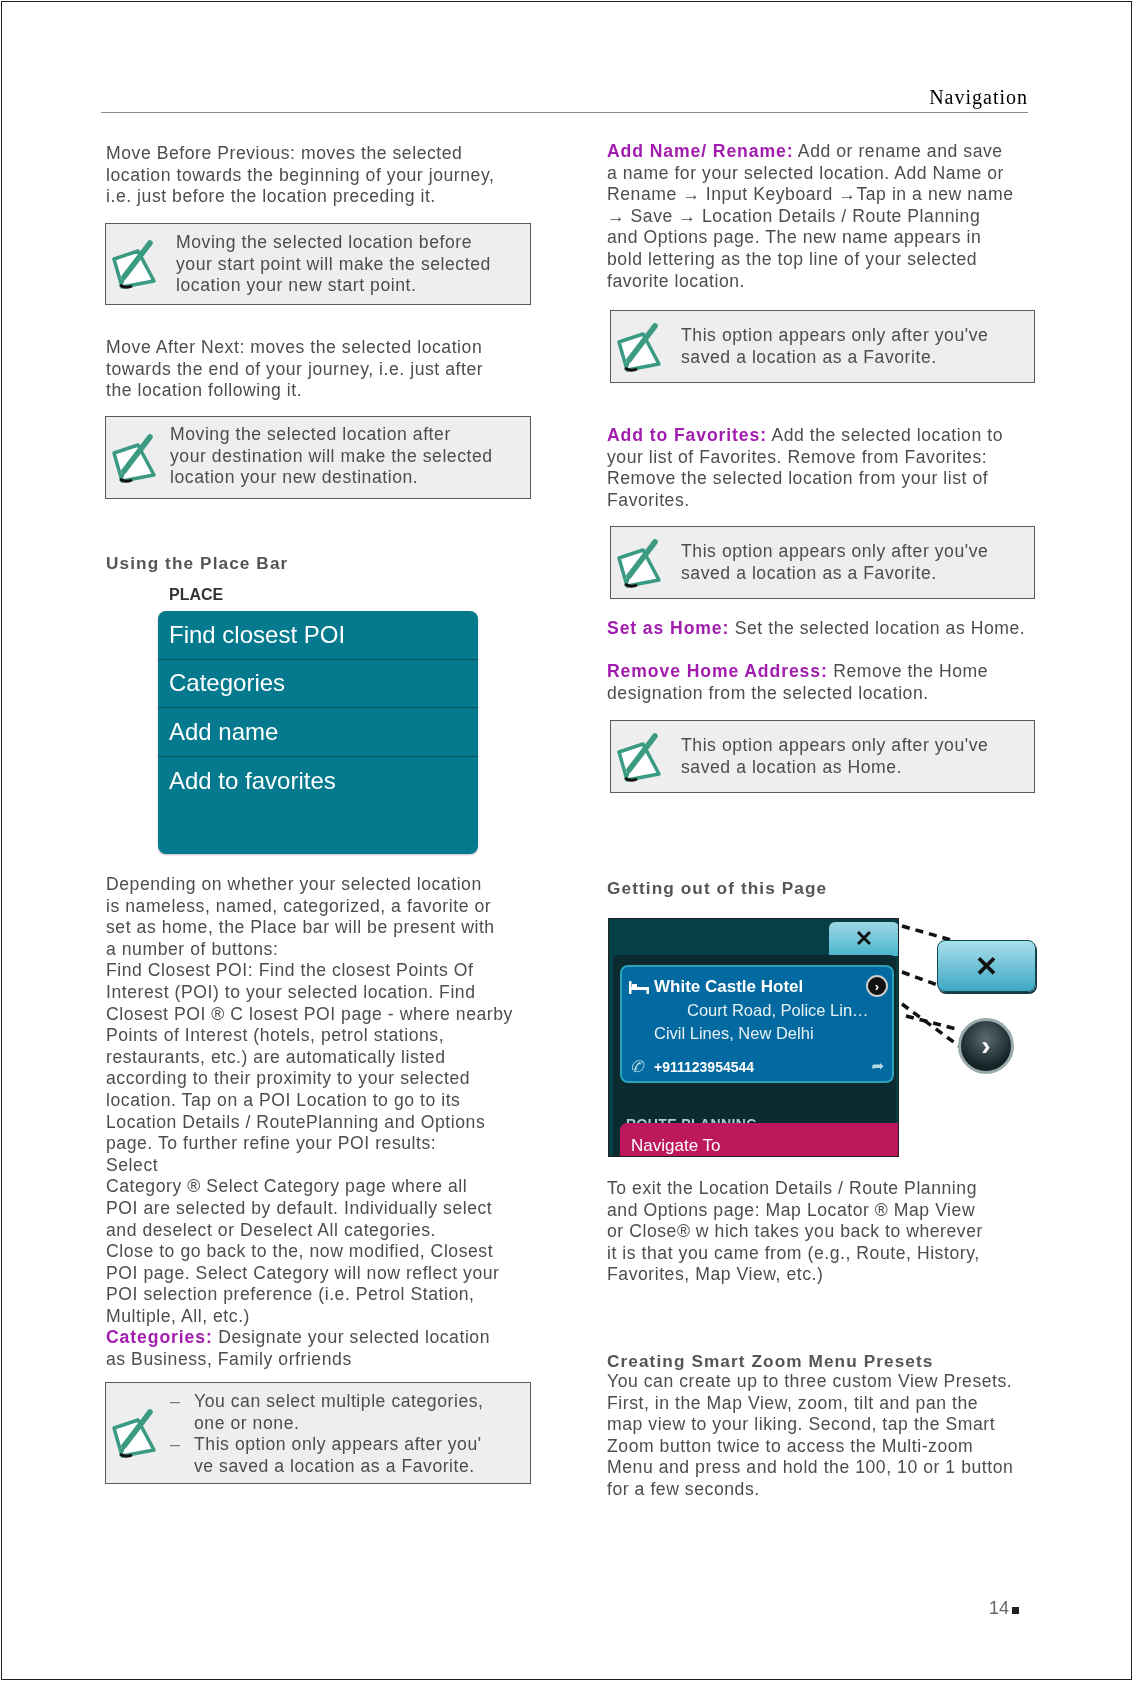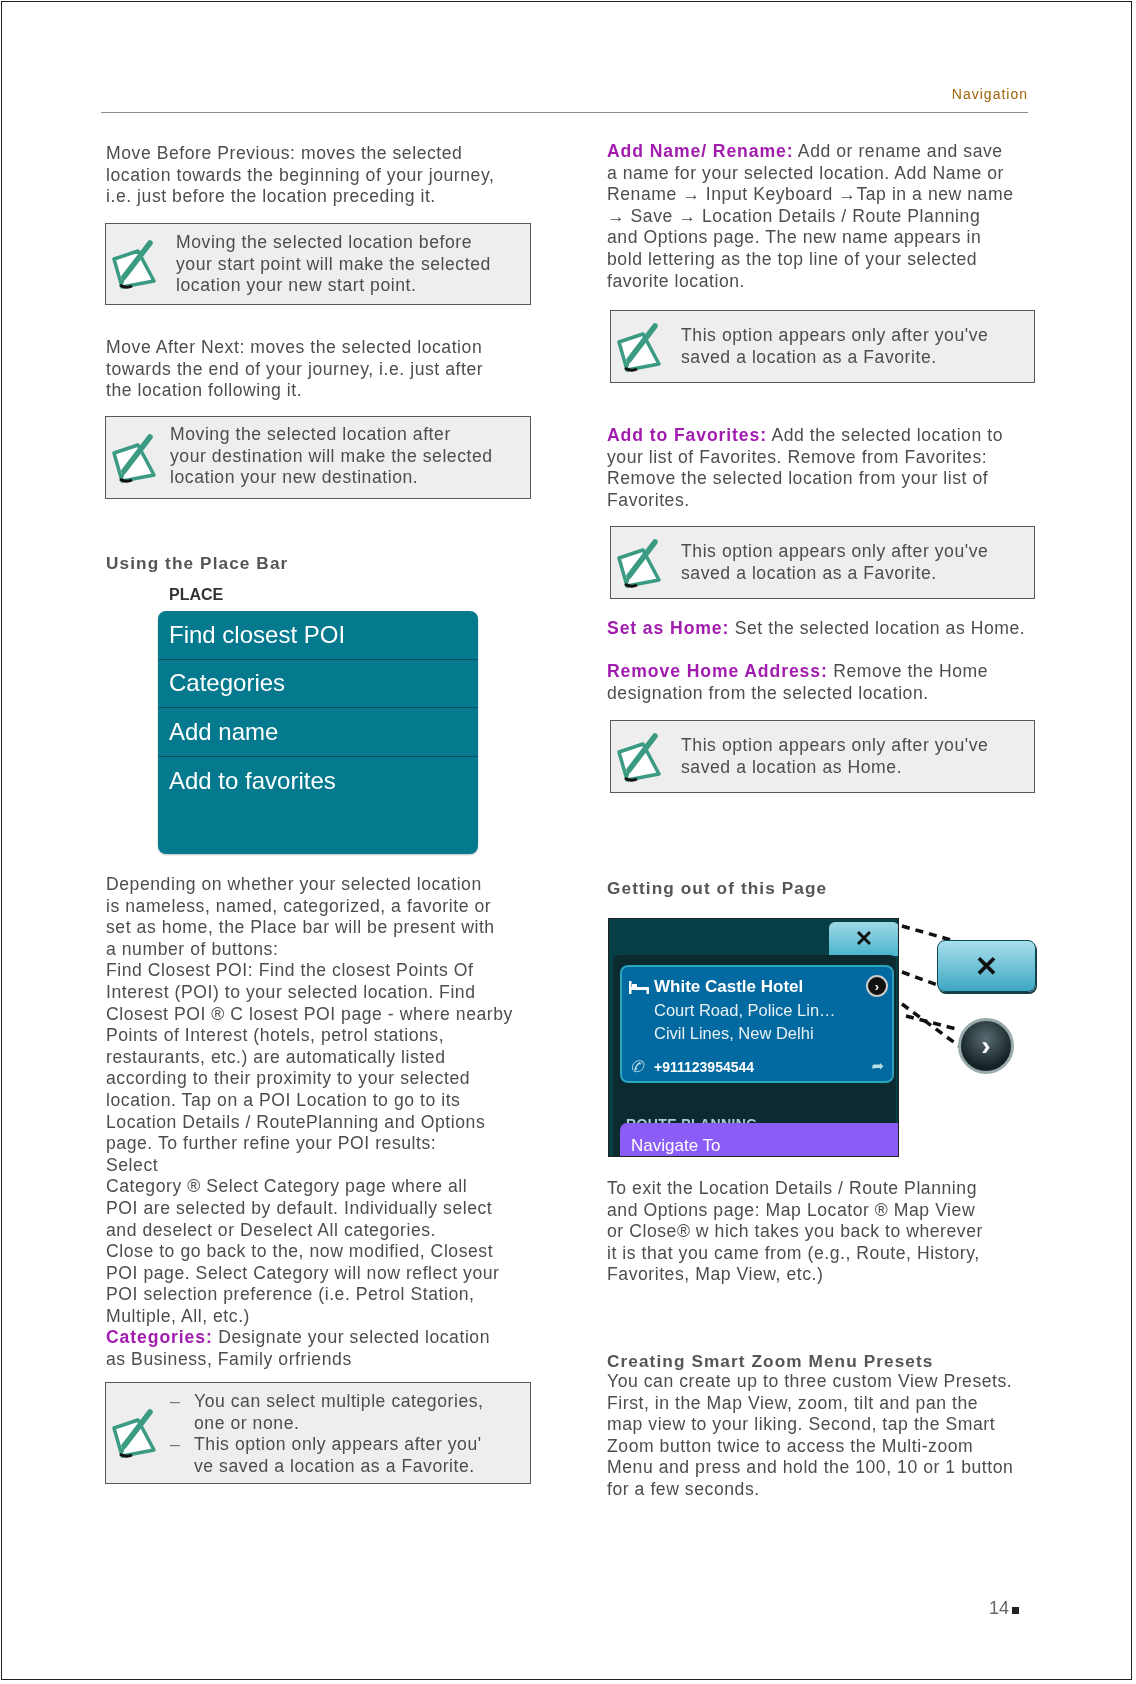--- a/index.html
+++ b/index.html
@@ -1,19 +1,19 @@
 <!DOCTYPE html>
 <html><head>
 <meta charset="utf-8">
 <style>
   html, body { margin:0; padding:0; }
   body { width:1136px; height:1684px; position:relative; background:#fff; overflow:hidden;
          font-family:"Liberation Sans", sans-serif; color:#4a4a4a; }
   .page-border { position:absolute; left:1px; top:1px; width:1131px; height:1679px; border:1px solid #231f1c; box-sizing:border-box; }
-  .header-title { position:absolute; top:86px; right:108px; font-size:14px; letter-spacing:1px; color:#a16207; }
+  .header-title { position:absolute; top:86px; right:108px; font-size:20px; letter-spacing:1px; color:#000000;font-family:Liberation Serif, serif; }
   .header-rule { position:absolute; left:101px; top:112px; width:927px; height:1px; background:#8c8c8c; }
   .para { position:absolute; font-size:17.6px; line-height:21.6px; letter-spacing:0.55px; color:#4d4d4d; white-space:pre-line; }
   .para b, .bold { font-weight:bold; letter-spacing:0.9px; color:#a21caf; }
   .heading { position:absolute; font-size:17.2px; font-weight:bold; letter-spacing:1.1px; color:#555; }
   .note { position:absolute; background:#eeeeee; border:1.5px solid #5a5a5a; box-sizing:border-box; }
   .note .icon { position:absolute; left:2px; top:50%; transform:translateY(-50%); width:54px; height:54px; }
   .note .text { position:absolute; left:70px; font-size:17.6px; line-height:21.6px; letter-spacing:0.55px; color:#4d4d4d; white-space:pre-line; }
   .note .list { position:absolute; left:62px; top:8px; font-size:17.6px; line-height:21.6px; letter-spacing:0.55px; color:#4d4d4d; margin:0; padding:0; list-style:none; }
   .note .list li { position:relative; padding-left:26px; white-space:pre-line; }
   .note .list li::before { content:"–"; position:absolute; left:2px; color:#777; }
@@ -26,21 +26,21 @@
   .screen-body { position:absolute; left:4px; top:36px; width:283px; height:210px; background:#0c2b31; border-radius:6px 6px 0 0; }
   .loc-card { position:absolute; left:7px; top:10px; width:274px; height:118px; border:2px solid #2aa3bd; border-radius:8px; box-sizing:border-box; background:#0369a1; color:#fff; }
   .loc-name { position:absolute; left:32px; top:10px; font-size:17px; font-weight:bold; }
   .loc-line { position:absolute; left:32px; font-size:16.5px; color:#e8f2f4; }
   .loc-phone { position:absolute; left:32px; top:92px; font-size:14px; font-weight:bold; }
   .bed-icon { position:absolute; left:7px; top:12px; width:20px; height:16px; }
   .chev-small { position:absolute; right:4px; top:8px; width:22px; height:22px; border-radius:50%; background:#111; border:2px solid #ccc; box-sizing:border-box; color:#fff; font-size:13px; font-weight:bold; display:flex; align-items:center; justify-content:center; }
   .phone-icon { position:absolute; left:8px; top:90px; font-size:16px; color:#b8dce4; font-style:italic; }
   .share-icon { position:absolute; right:8px; top:90px; font-size:15px; color:#b8dce4; }
   .route-label { position:absolute; left:13px; top:142px; font-size:14px; font-weight:bold; color:#a9cbd2; letter-spacing:0.4px;margin-top:19px; }
-  .nav-btn { position:absolute; left:7px; top:168px; width:328px; height:50px; background:#8b5cf6; border-radius:7px; color:#fff; font-size:17px; padding:13px 0 0 11px; box-sizing:border-box; }
+  .nav-btn { position:absolute; left:7px; top:168px; width:328px; height:50px; background:#be185d; border-radius:7px; color:#fff; font-size:17px; padding:13px 0 0 11px; box-sizing:border-box; }
   .callout-close { position:absolute; left:937px; top:940px; width:99px; height:52px; background:linear-gradient(#a9e0ec,#3ea7c3); border-radius:8px; border:1.5px solid #0d4a58; box-shadow:1px 2px 0 #173c45; display:flex; align-items:center; justify-content:center; font-size:28px; font-weight:bold; color:#111; box-sizing:border-box; }
   .callout-chev { position:absolute; left:958px; top:1018px; width:56px; height:56px; border-radius:50%; background:radial-gradient(circle at 50% 35%, #5a6a70, #142226 70%); border:3px solid #9aa; box-sizing:border-box; color:#fff; font-size:28px; font-weight:bold; display:flex; align-items:center; justify-content:center; }
   .dashes { position:absolute; left:0; top:0; pointer-events:none; }
   .page-num { position:absolute; left:989px; top:1598px; font-size:18px; color:#666; }
   .page-num-square { position:absolute; left:1012px; top:1607px; width:7px; height:7px; background:#222; }
 </style>
 </head>
 <body>
 
 <svg width="0" height="0" style="position:absolute">
@@ -180,21 +180,21 @@
   <div class="screen-close">✕</div>
   <div class="screen-body">
     <div class="loc-card">
       <svg class="bed-icon" viewBox="0 0 20 16">
         <rect x="0" y="2" width="2.5" height="13" fill="#fff"></rect>
         <rect x="0" y="8" width="20" height="3" fill="#fff"></rect>
         <rect x="3" y="5" width="5" height="3" fill="#fff"></rect>
         <rect x="17.5" y="8" width="2.5" height="7" fill="#fff"></rect>
       </svg>
       <div class="loc-name">White Castle Hotel</div>
-      <div class="loc-line" style="top:34px;">Court Road, Police Lin…</div>
+      <div class="loc-line" style="top:34px;margin-left:33px;">Court Road, Police Lin…</div>
       <div class="loc-line" style="top:57px;">Civil Lines, New Delhi</div>
       <div class="chev-small">›</div>
       <div class="phone-icon">✆</div>
       <div class="loc-phone">+911123954544</div>
       <div class="share-icon">➦</div>
     </div>
     <div class="route-label">ROUTE PLANNING</div>
     <div class="nav-btn">Navigate To</div>
   </div>
 </div>

